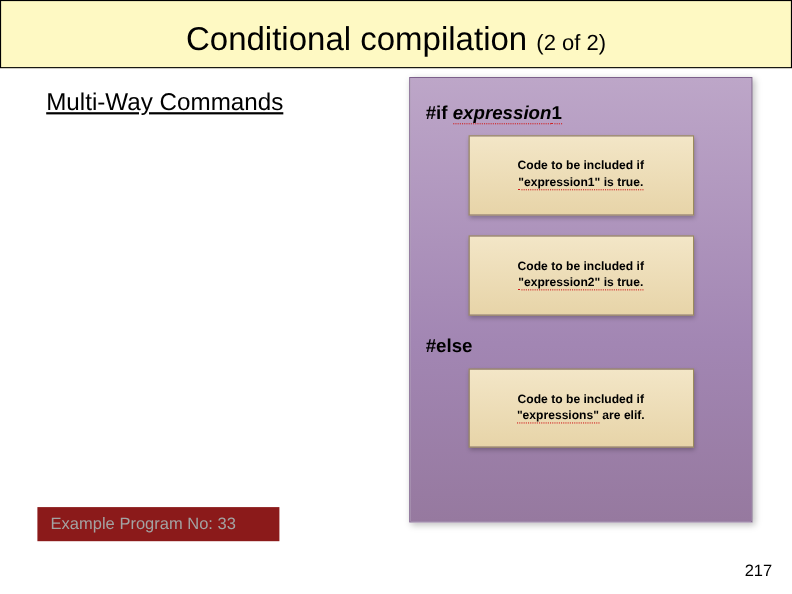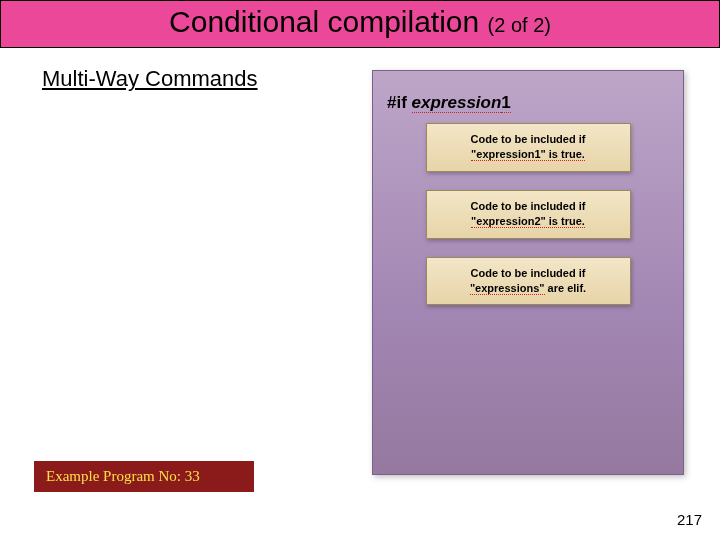--- a/index.html
+++ b/index.html
@@ -5,23 +5,23 @@
   * { margin: 0; padding: 0; box-sizing: border-box; }
   body {
     width: 720px;
     height: 540px;
     background: #fff;
     font-family: Arial, sans-serif;
     position: relative;
     overflow: hidden;
   }
   .title-bar {
-    background: #ec4899;
+    background: #fef9c3;
     border: 1px solid #000;
-    padding: 4px 0 8px 0;
+    padding: 18px 0 8px 0;
     margin: 0;
   }
   .title-bar h1 {
     font-family: Arial, sans-serif;
     font-weight: normal;
     font-size: 30px;
     color: #000;
     text-align: center;
   }
   .title-bar .sub {
@@ -59,41 +59,41 @@
   .directive.underline-red .expr,
   .directive.underline-red .num {
     border-bottom: 1.5px dotted #d02020;
   }
   .inner-box {
     background: linear-gradient(180deg, #f3e6c7 0%, #e7d4a8 100%);
     border: 1px solid #9a8a5b;
     box-shadow: 1px 2px 4px rgba(0,0,0,0.25);
     width: 205px;
     margin: 4px auto 18px auto;
-    padding: 8px 6px;
+    padding: 20px 6px;
     text-align: center;
     font-size: 11px;
     font-weight: 700;
     color: #000;
     line-height: 1.4;
   }
   .inner-box .quoted {
     border-bottom: 1.5px dotted #d02020;
     display: inline;
   }
   .inner-box .plain {
     display: block;
   }
   .example-badge {
     position: absolute;
     left: 34px;
     bottom: 48px;
     background: #8b1a1a;
-    color: #fde047;
-    font-family: Liberation Serif, serif;
+    color: #a3a3a3;
+    font-family: Liberation Sans, sans-serif;
     font-size: 15px;
     padding: 7px 12px;
     width: 220px;
   }
   .page-num {
     position: absolute;
     right: 18px;
     bottom: 12px;
     font-size: 15px;
     color: #000;
@@ -121,20 +121,23 @@
     <span class="plain">Code to be included if</span>
     <span class="quoted">"expression1" is true.</span>
   </div>
 
 
   <div class="inner-box">
     <span class="plain">Code to be included if</span>
     <span class="quoted">"expression2" is true.</span>
   </div>
 
+  <div class="directive">
+    <span class="kw">#else</span>
+  </div>
 
   <div class="inner-box">
     <span class="plain">Code to be included if</span>
     <span>
       <span class="quoted">"expressions"</span><span> are elif.</span>
     </span>
   </div>
 
 
 </div>

